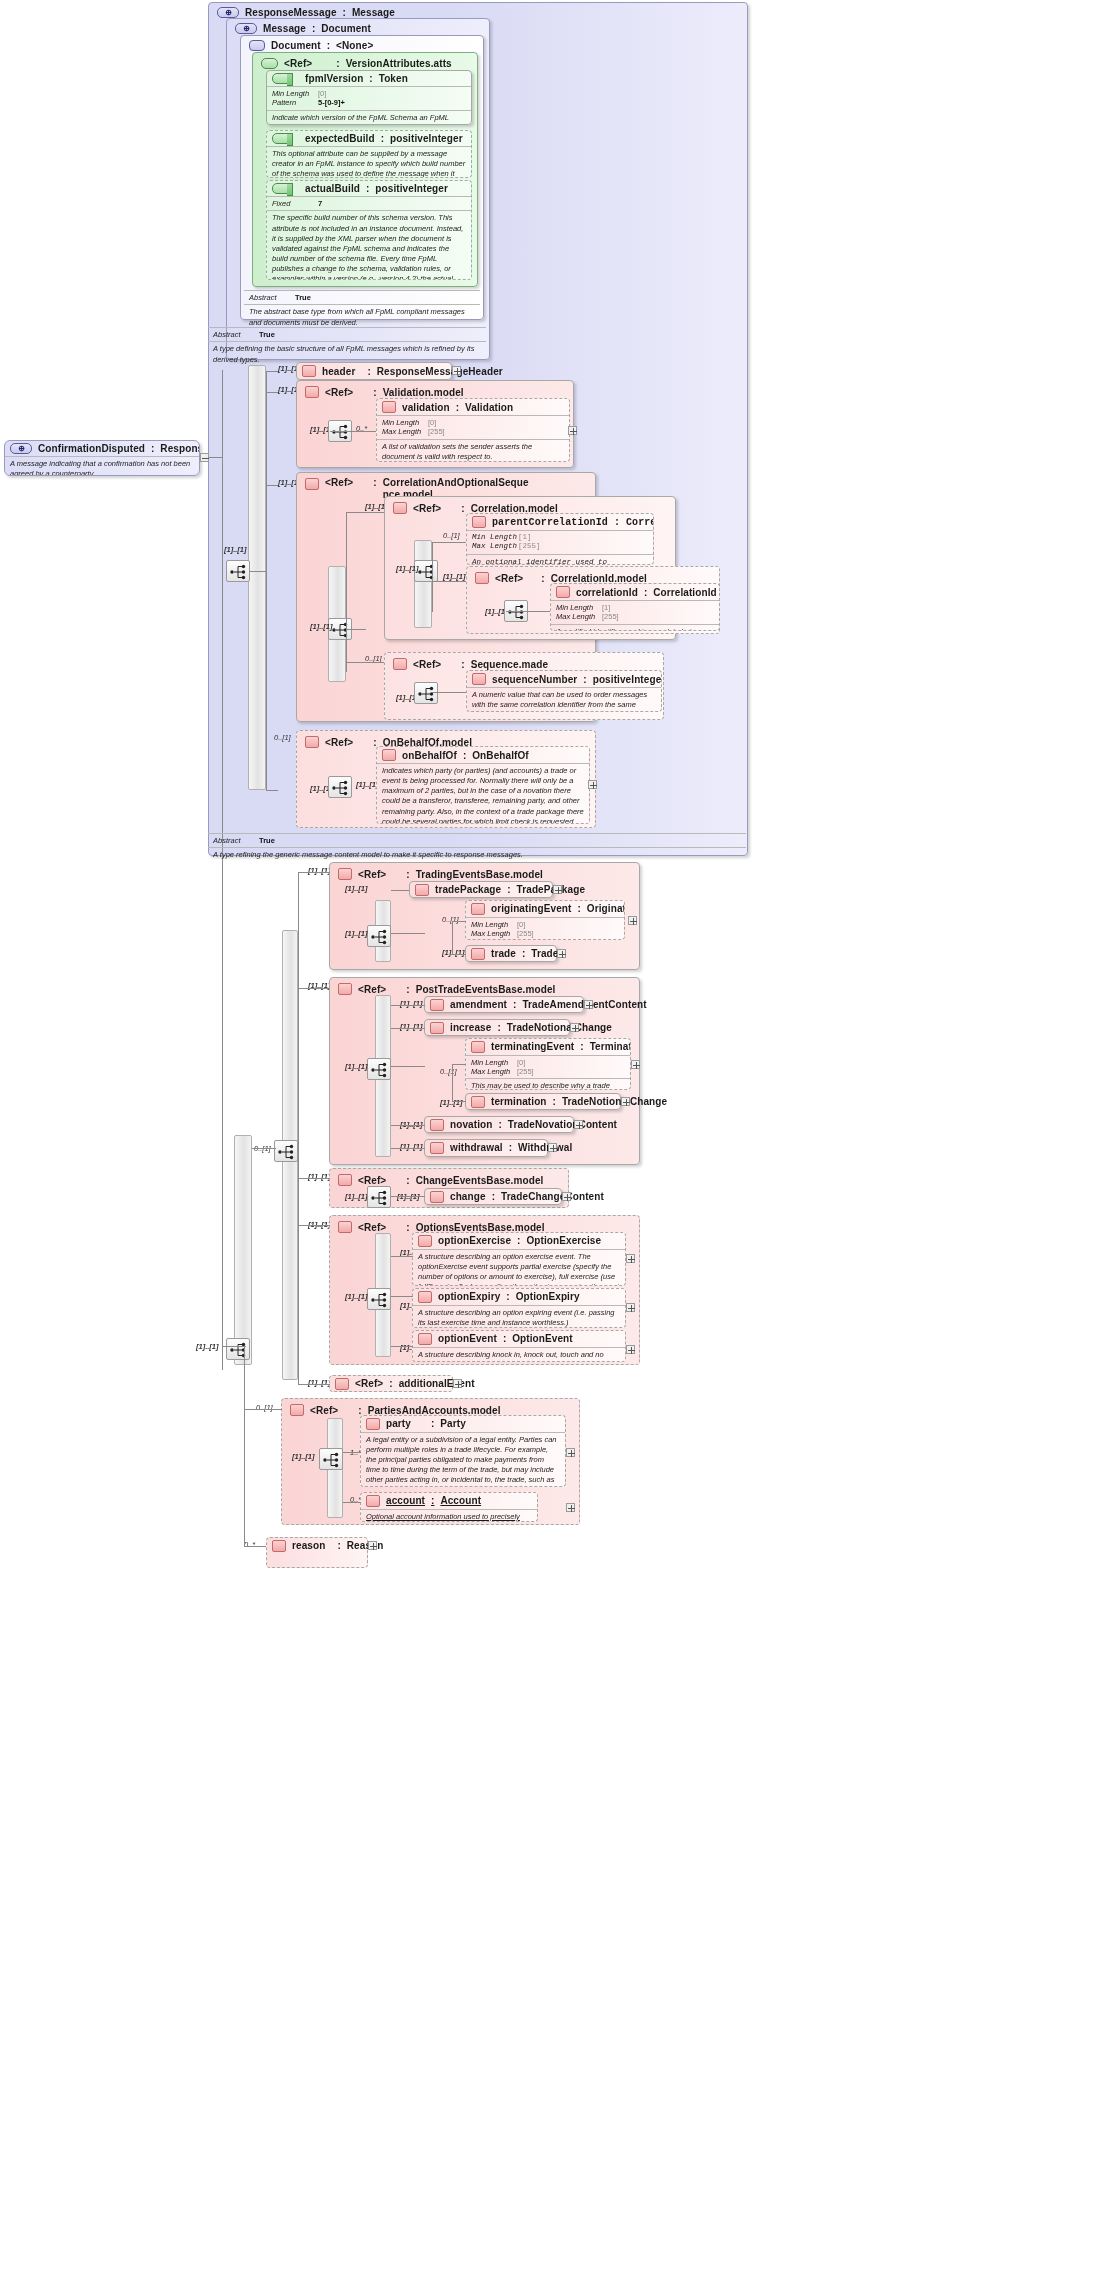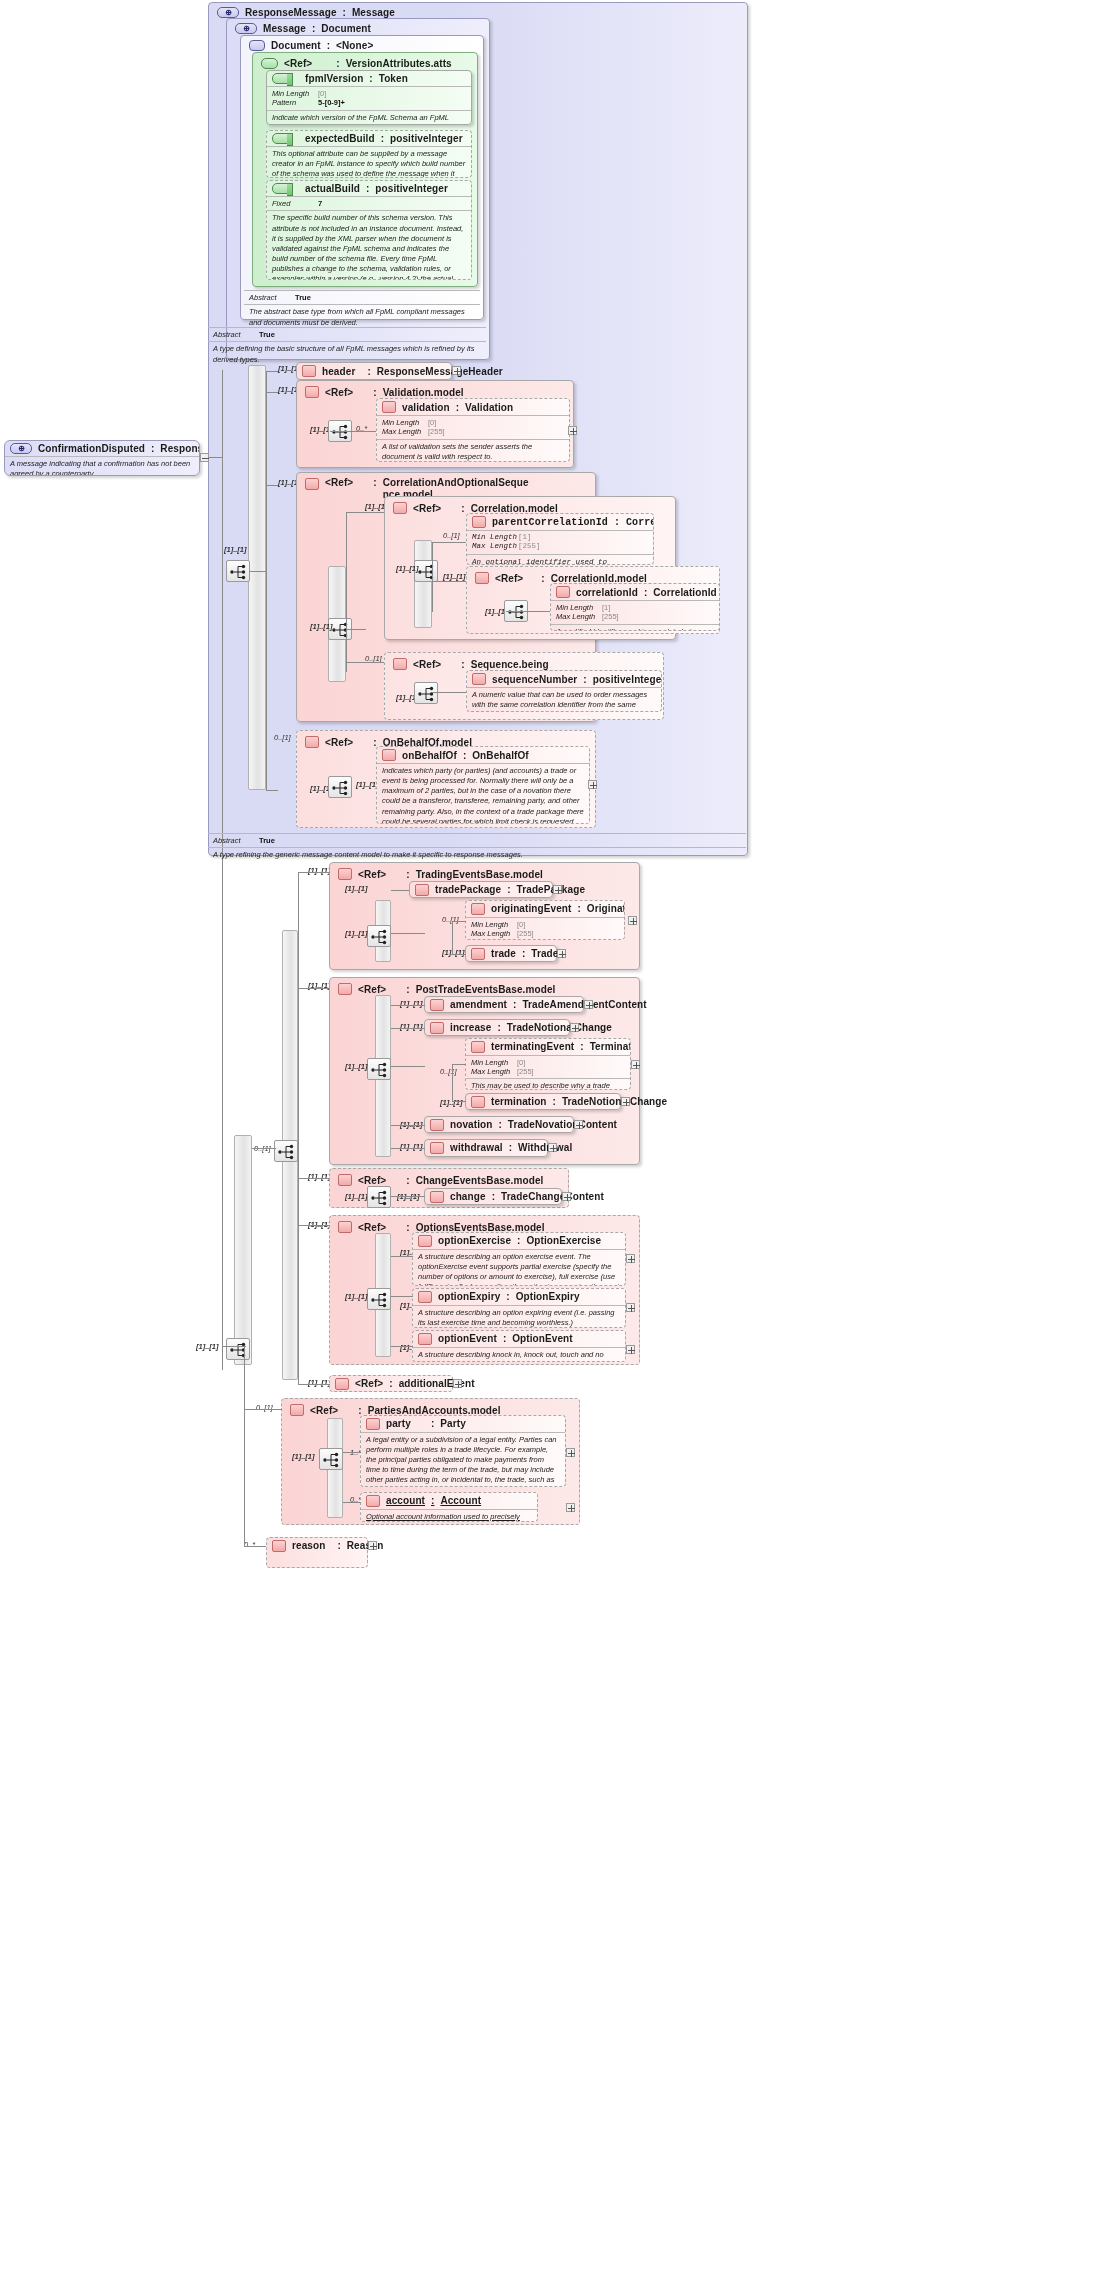--- a/index.html
+++ b/index.html
@@ -450,21 +450,21 @@
   <div class="doc">A qualified identifier used to correlate between messages</div>
 </div>
 
 <div class="card thin" style="left:365px; top:654px;">0..[1]</div>
 <div class="box fill-pinkw bd-gray dashed" style="left:384px; top:652px; width:280px; height:68px;"></div>
 <div class="ttl abs" style="left:388px; top:655px;">
   <span class="badge badge-g"></span>
   <span class="nm">&lt;Ref&gt;</span>
   <span style="width:8px"></span>
   <span class="sep">:</span>
-  <span class="nm">Sequence.being</span>
+  <span class="nm">Sequence.made</span>
 </div>
 <div class="card" style="left:396px; top:693px;">[1]..[1]</div>
 <div class="seq" style="left:414px; top:682px;">
   <svg width="18" height="16" viewBox="0 0 18 16">
       <circle cx="2" cy="8" r="1.7" fill="#222"></circle>
       <path d="M4 8 H8 M8 2.5 V13.5 M8 2.5 H12 M8 8 H12 M8 13.5 H12" stroke="#222" stroke-width="1" fill="none"></path>
       <circle cx="13.5" cy="2.5" r="1.7" fill="#222"></circle>
       <circle cx="13.5" cy="8" r="1.7" fill="#222"></circle>
       <circle cx="13.5" cy="13.5" r="1.7" fill="#222"></circle>
     </svg>
@@ -779,21 +779,21 @@
 
 <div class="card" style="left:400px; top:1301px;">[1]..[1]</div>
 <div class="box fill-pinkw bd-gray dashed" style="left:412px; top:1288px; width:214px; height:40px; overflow:hidden;">
   <div class="ttl" style="padding-top:1.5px;">
     <span class="badge badge-e"></span>
     <span class="nm">optionExpiry</span>
     <span class="sep">:</span>
     <span class="nm">OptionExpiry</span>
   </div>
   <div class="hr"></div>
-  <div class="doc">A structure describing an option expiring event (i.e. passing its last exercise time and becoming worthless.)</div>
+  <div class="doc">A structure describing an option expiring event (i.e. passing its last exercise time and instance worthless.)</div>
 </div>
 <div class="plusbox" style="left:626px; top:1303px;"></div>
 
 <div class="card" style="left:400px; top:1343px;">[1]..[1]</div>
 <div class="box fill-pinkw bd-gray dashed" style="left:412px; top:1330px; width:214px; height:32px; overflow:hidden;">
   <div class="ttl" style="padding-top:1.5px;">
     <span class="badge badge-e"></span>
     <span class="nm">optionEvent</span>
     <span class="sep">:</span>
     <span class="nm">OptionEvent</span>

